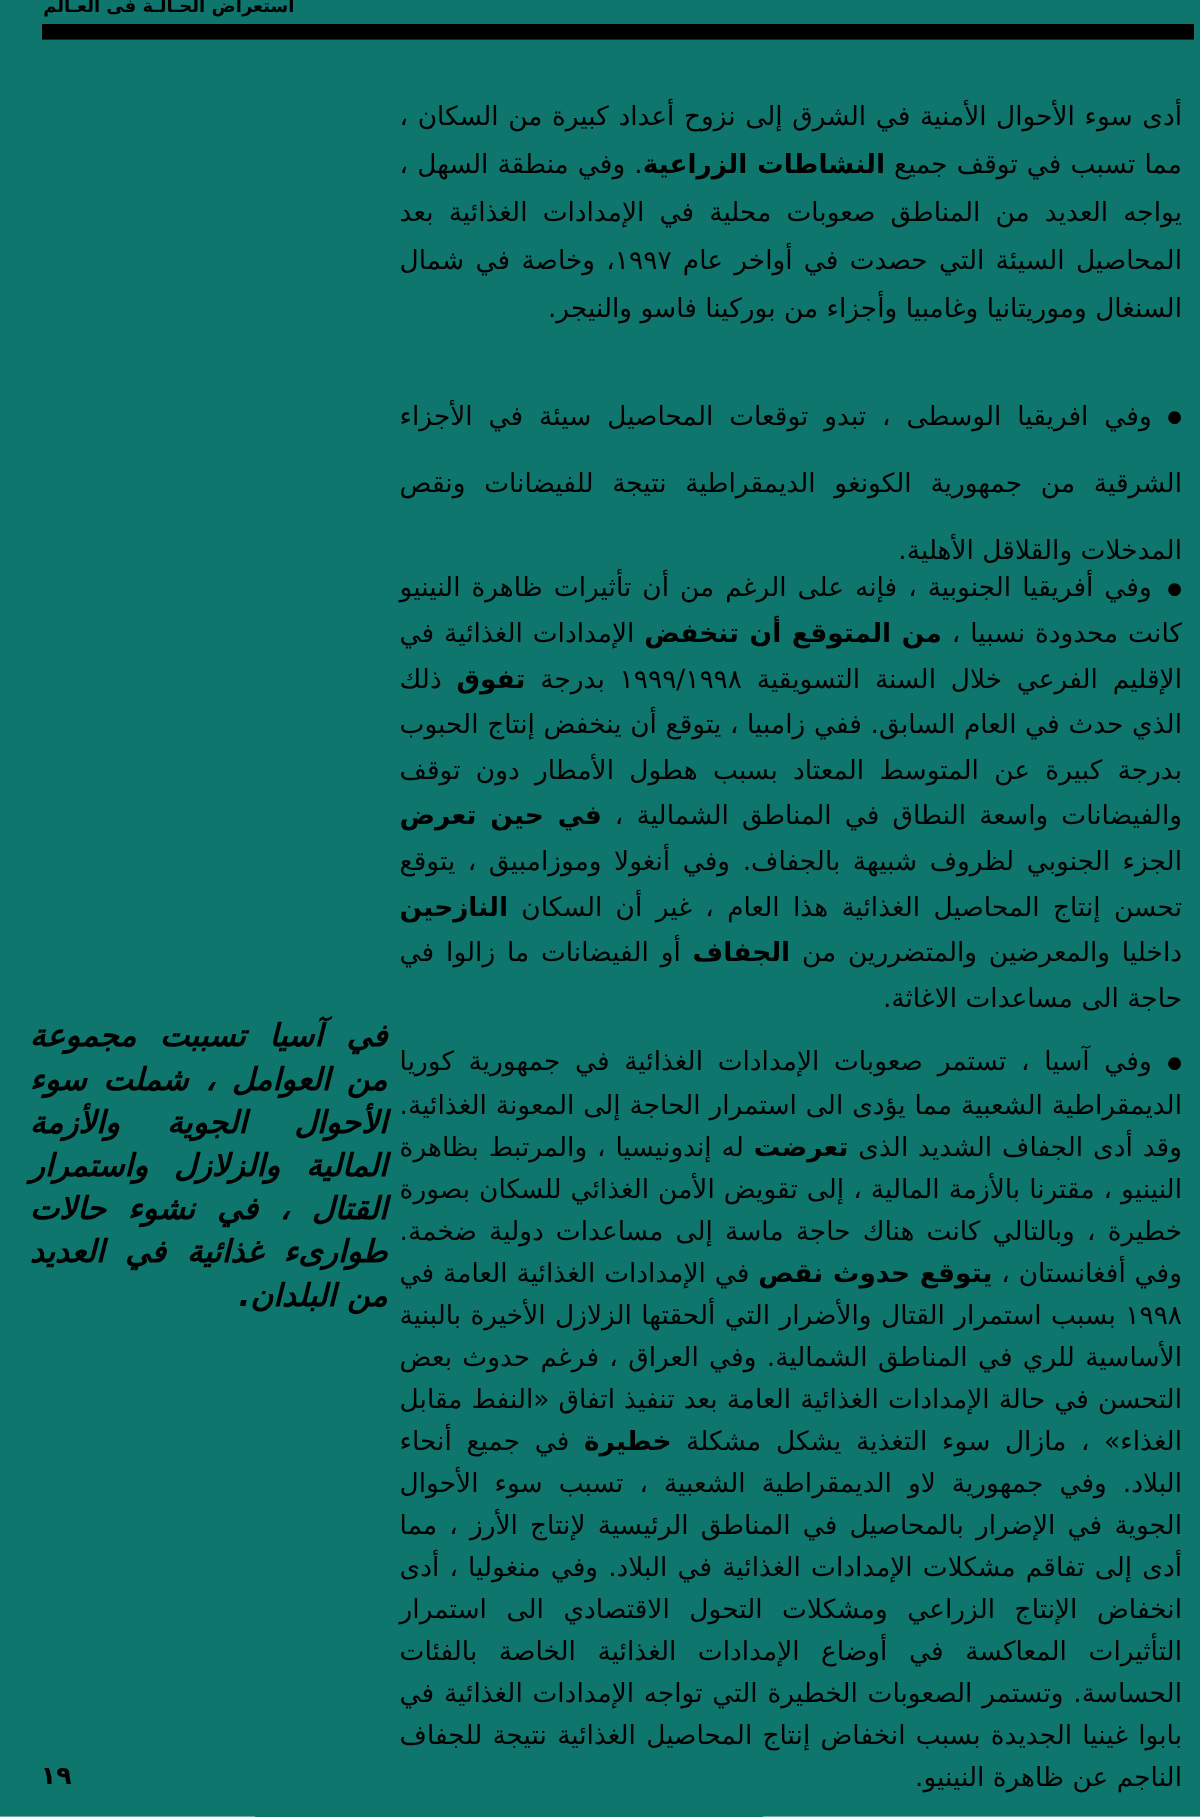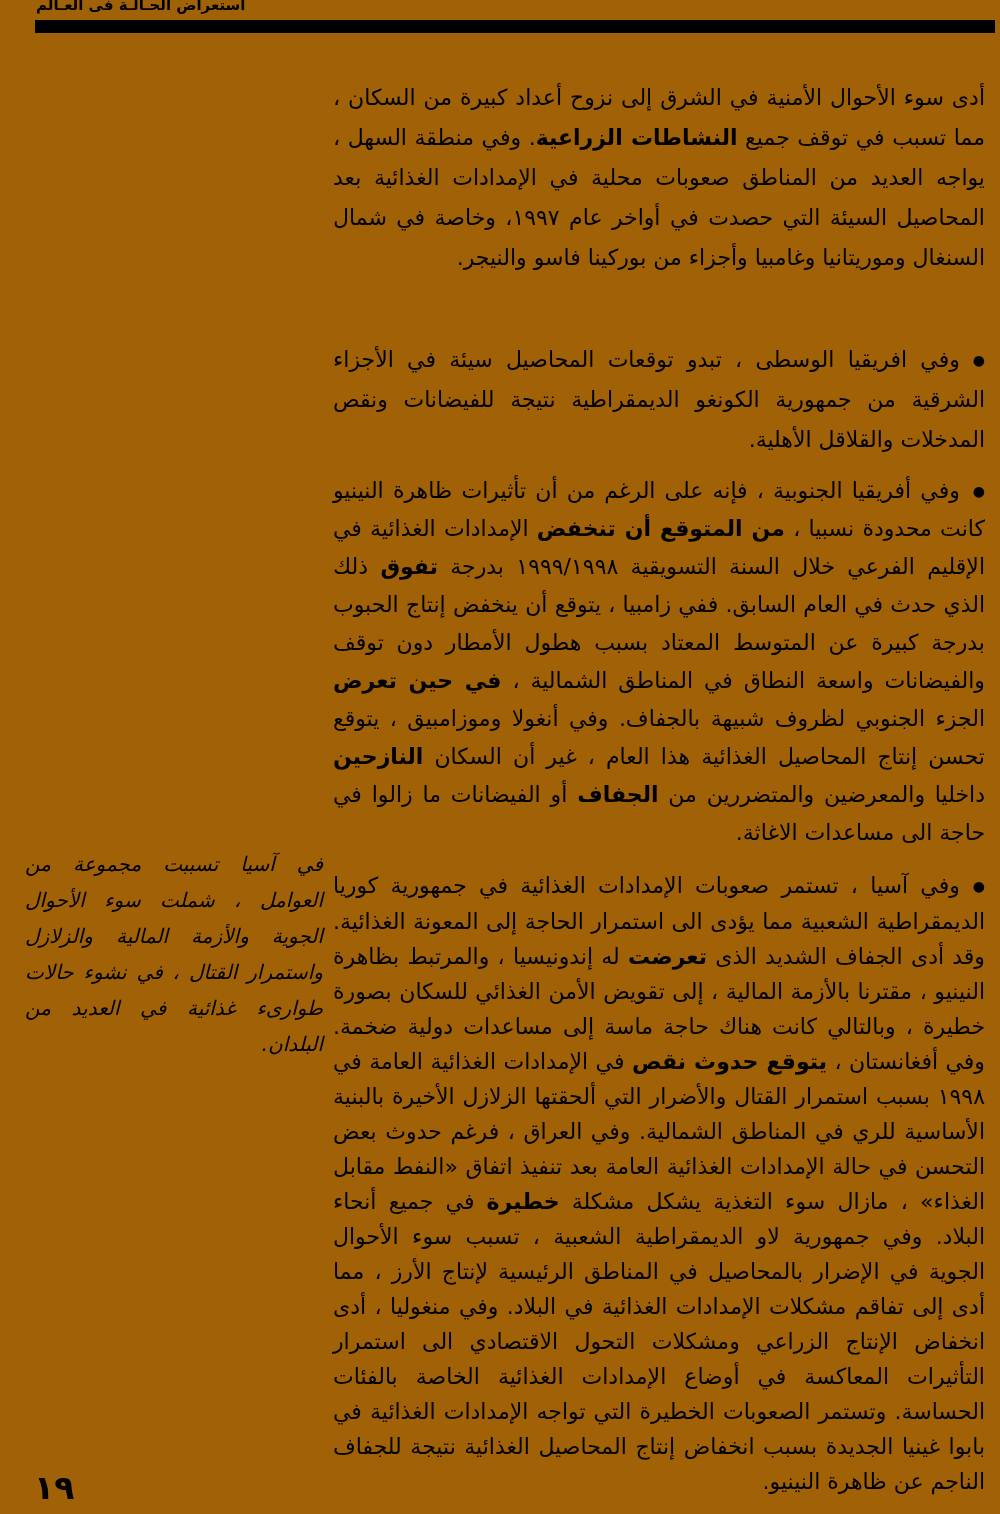--- a/index.html
+++ b/index.html
@@ -43,55 +43,55 @@
   }
   .para {
     position: absolute;
     margin: 0;
     width: 100%;
     direction: rtl;
     text-align: justify;
     font-size: 22px;
   }
   .para.p0 { top: 78px;  line-height: 40px; }
-  .para.p1 { top: 340px; line-height: 40px; }
+  .para.p1 { top: 320px; line-height: 56px; }
   .para.p2 { top: 472px; line-height: 38px; }
   .para.p3 { top: 848px; line-height: 35px; margin-top: 20px; }
   .bullet {
     display: inline-block;
     font-size: 14px;
     vertical-align: 2px;
     margin-left: 13px; 
   }
   .seg.bold { font-weight: bold; }
   .pull-quote {
     position: absolute;
     left: 25px;
     top: 846px;
     width: 298px;
     direction: rtl;
     text-align: justify;
-    font-size: 20px;
+    font-size: 26px;
     line-height: 36px;
-    font-weight: normal;
+    font-weight: bold;
     font-style: italic;
   }
   .page-number {
     position: absolute;
     left: 34px;
     top: 1468px;
-    font-size: 33px;
+    font-size: 21px;
     font-weight: bold;
     direction: rtl;
   }
 </style>
 </head>
 <body>
 
-<div class="page" style="background: #a16207; color: rgb(0, 0, 0);">
+<div class="page" style="background: #0f766e; color: rgb(0, 0, 0);">
   <div class="running-head">استعراض الحـالـة فى العـالم</div>
   <div class="header-rule" style="background: rgb(0, 0, 0);"></div>
 
   <aside class="pull-quote">في آسيا تسببت مجموعة من العوامل ، شملت سوء الأحوال الجوية والأزمة المالية والزلازل واستمرار القتال ، في نشوء حالات طوارىء غذائية في العديد من البلدان.</aside>
 
   <main class="body-col">
       <p class="para p0"><span class="seg">أدى سوء الأحوال الأمنية في الشرق إلى نزوح أعداد كبيرة من السكان ، مما تسبب في توقف جميع </span><span class="seg bold">النشاطات الزراعية</span><span class="seg">. وفي منطقة السهل ، يواجه العديد من المناطق صعوبات محلية في الإمدادات الغذائية بعد المحاصيل السيئة التي حصدت في أواخر عام ١٩٩٧، وخاصة في شمال السنغال وموريتانيا وغامبيا وأجزاء من بوركينا فاسو والنيجر.</span></p>
       <p class="para p1"><span class="bullet">●</span><span class="seg">وفي افريقيا الوسطى ، تبدو توقعات المحاصيل سيئة في الأجزاء الشرقية من جمهورية الكونغو الديمقراطية نتيجة للفيضانات ونقص المدخلات والقلاقل الأهلية.</span></p>
       <p class="para p2"><span class="bullet">●</span><span class="seg">وفي أفريقيا الجنوبية ، فإنه على الرغم من أن تأثيرات ظاهرة النينيو كانت محدودة نسبيا ، </span><span class="seg bold">من المتوقع أن تنخفض</span><span class="seg"> الإمدادات الغذائية في الإقليم الفرعي خلال السنة التسويقية ١٩٩٩/١٩٩٨ بدرجة </span><span class="seg bold">تفوق</span><span class="seg"> ذلك الذي حدث في العام السابق. ففي زامبيا ، يتوقع أن ينخفض إنتاج الحبوب بدرجة كبيرة عن المتوسط المعتاد بسبب هطول الأمطار دون توقف والفيضانات واسعة النطاق في المناطق الشمالية ، </span><span class="seg bold">في حين تعرض</span><span class="seg"> الجزء الجنوبي لظروف شبيهة بالجفاف. وفي أنغولا وموزامبيق ، يتوقع تحسن إنتاج المحاصيل الغذائية هذا العام ، غير أن السكان </span><span class="seg bold">النازحين</span><span class="seg"> داخليا والمعرضين والمتضررين من </span><span class="seg bold">الجفاف</span><span class="seg"> أو الفيضانات ما زالوا في حاجة الى مساعدات الاغاثة.</span></p>
       <p class="para p3"><span class="bullet">●</span><span class="seg">وفي آسيا ، تستمر صعوبات الإمدادات الغذائية في جمهورية كوريا الديمقراطية الشعبية مما يؤدى الى استمرار الحاجة إلى المعونة الغذائية. وقد أدى الجفاف الشديد الذى </span><span class="seg bold">تعرضت</span><span class="seg"> له إندونيسيا ، والمرتبط بظاهرة النينيو ، مقترنا بالأزمة المالية ، إلى تقويض الأمن الغذائي للسكان بصورة خطيرة ، وبالتالي كانت هناك حاجة ماسة إلى مساعدات دولية ضخمة. وفي أفغانستان ، </span><span class="seg bold">يتوقع حدوث نقص</span><span class="seg"> في الإمدادات الغذائية العامة في ١٩٩٨ بسبب استمرار القتال والأضرار التي ألحقتها الزلازل الأخيرة بالبنية الأساسية للري في المناطق الشمالية. وفي العراق ، فرغم حدوث بعض التحسن في حالة الإمدادات الغذائية العامة بعد تنفيذ اتفاق «النفط مقابل الغذاء» ، مازال سوء التغذية يشكل مشكلة </span><span class="seg bold">خطيرة</span><span class="seg"> في جميع أنحاء البلاد. وفي جمهورية لاو الديمقراطية الشعبية ، تسبب سوء الأحوال الجوية في الإضرار بالمحاصيل في المناطق الرئيسية لإنتاج الأرز ، مما أدى إلى تفاقم مشكلات الإمدادات الغذائية في البلاد. وفي منغوليا ، أدى انخفاض الإنتاج الزراعي ومشكلات التحول الاقتصادي الى استمرار التأثيرات المعاكسة في أوضاع الإمدادات الغذائية الخاصة بالفئات الحساسة. وتستمر الصعوبات الخطيرة التي تواجه الإمدادات الغذائية في بابوا غينيا الجديدة بسبب انخفاض إنتاج المحاصيل الغذائية نتيجة للجفاف الناجم عن ظاهرة النينيو.</span></p>

